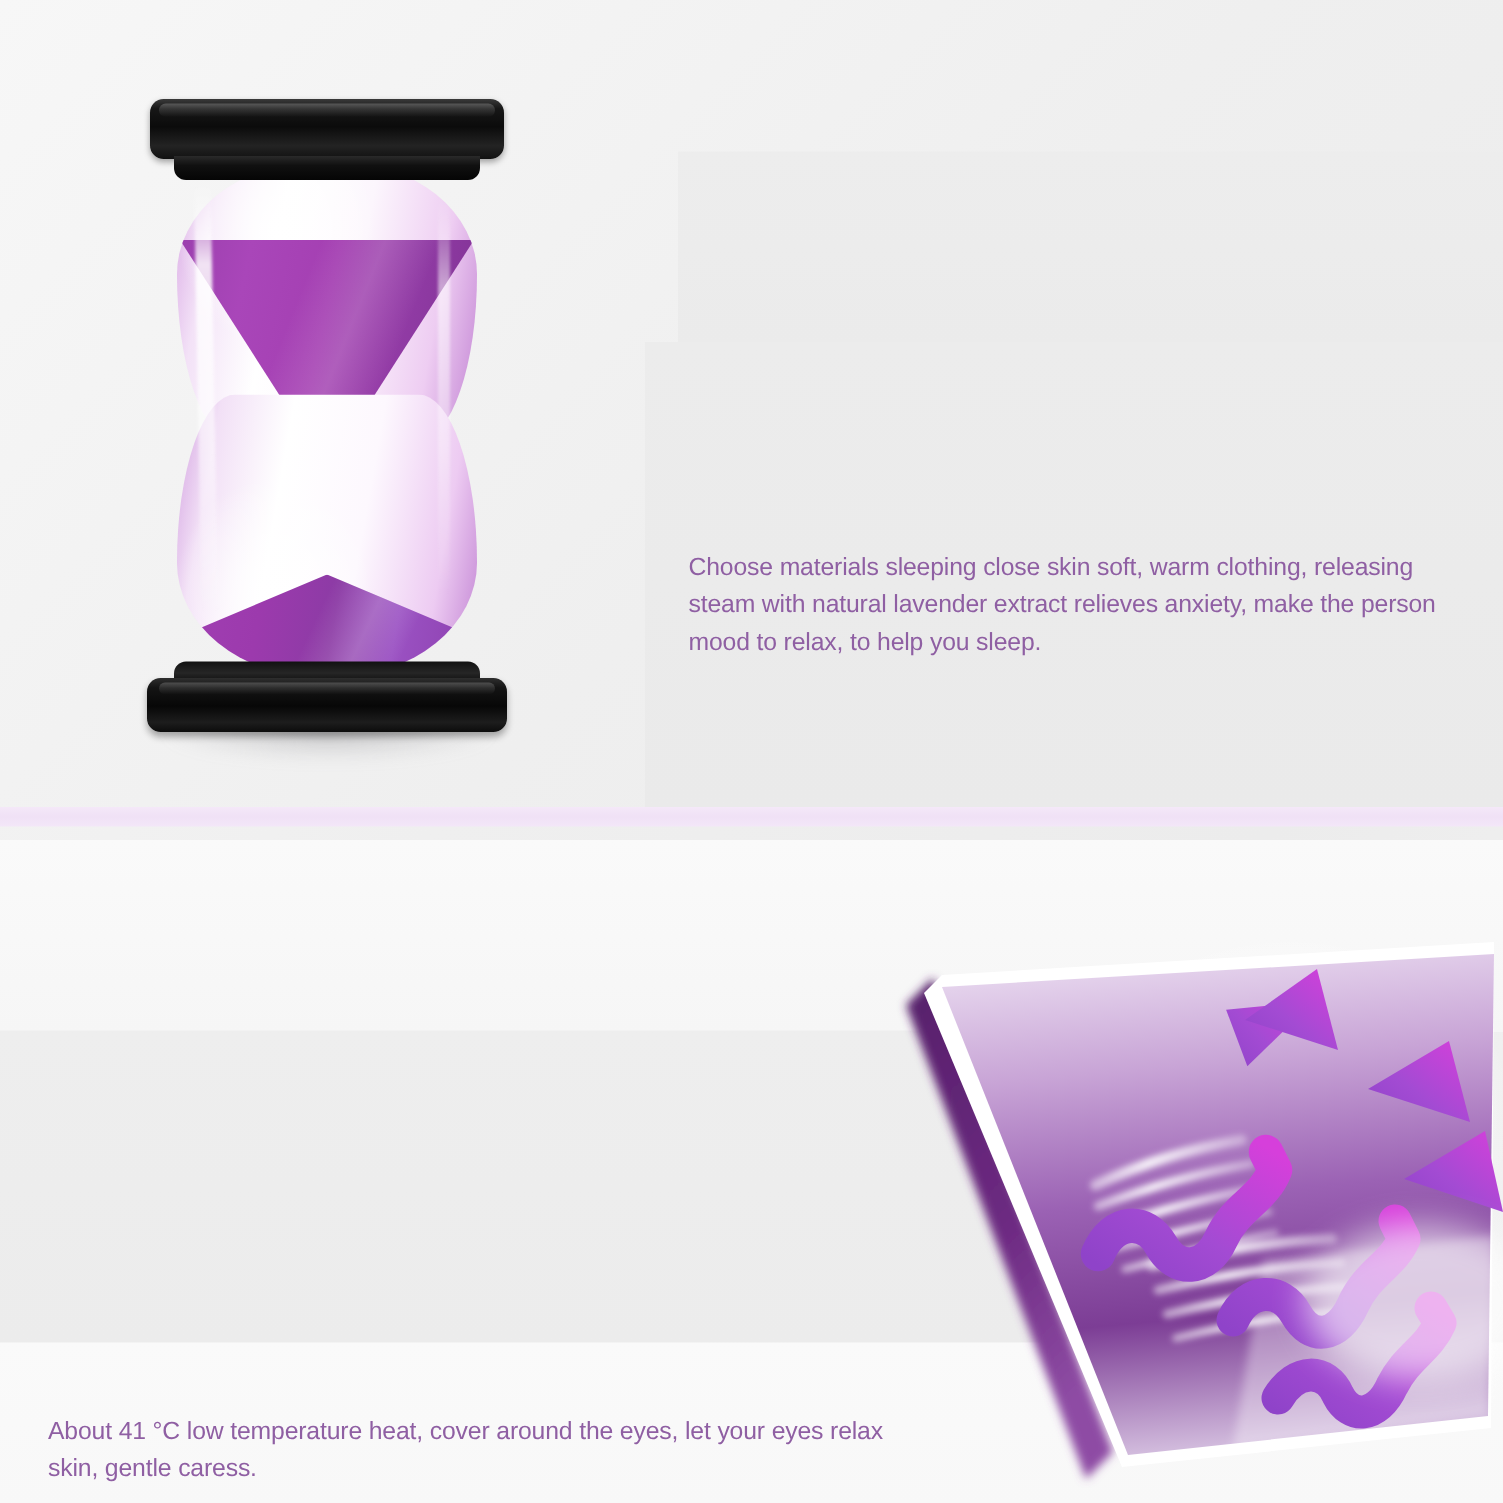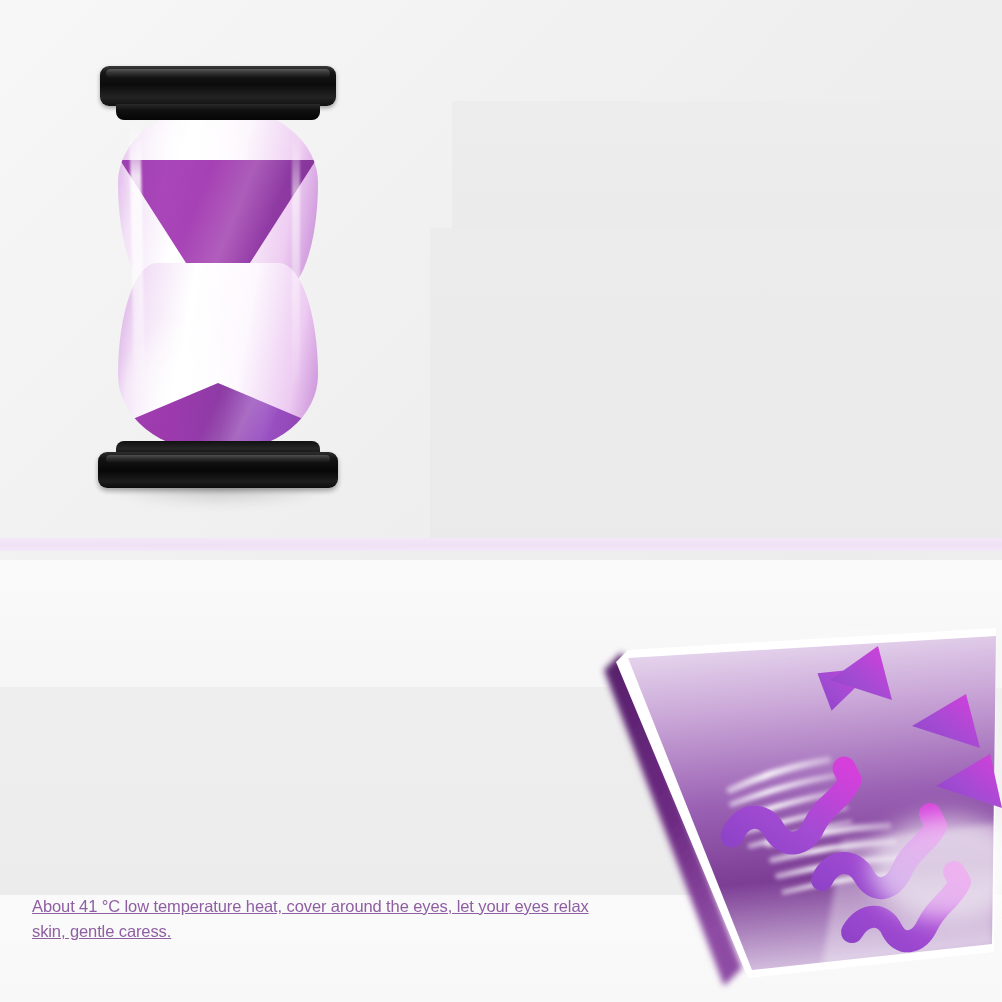--- a/index.html
+++ b/index.html
@@ -65,23 +65,22 @@
     letter-spacing: -0.1px;
     white-space: pre-line;
   }
   .copy-top {
     left: 459px;
     top: 366px;
     width: 530px;
   }
   .copy-bottom {
     left: 32px;
-    top: 894px;
+    top: 942px;
     width: 580px;
-    text-decoration: underline;
   }
 
   
   .hourglass {
     position: absolute;
     left: 96px;
     top: 60px;
     width: 244px;
     height: 440px;
   }
@@ -256,20 +255,21 @@
 
     <div class="hg-spec-l"></div>
     <div class="hg-spec-r"></div>
 
     <div class="cap-top-plate"></div>
     <div class="cap-top-lip"></div>
     <div class="cap-bot-lip"></div>
     <div class="cap-bot-plate"></div>
   </div>
 
+  <div class="copy copy-top">Choose materials sleeping close skin soft, warm clothing, releasing steam with natural lavender extract relieves anxiety, make the person mood to relax, to help you sleep.</div>
 
   <div class="fabric">
     <svg width="410" height="402" viewBox="0 0 410 402" xmlns="http://www.w3.org/2000/svg">
       <defs>
         <linearGradient id="sheetGrad" x1="0.45" y1="0" x2="0.55" y2="1">
           <stop offset="0%" stop-color="#e7d7ee"></stop>
           <stop offset="22%" stop-color="#c8a4d6"></stop>
           <stop offset="48%" stop-color="#9b62b4"></stop>
           <stop offset="72%" stop-color="#7c3d95"></stop>
           <stop offset="100%" stop-color="#d9c6e3"></stop>

